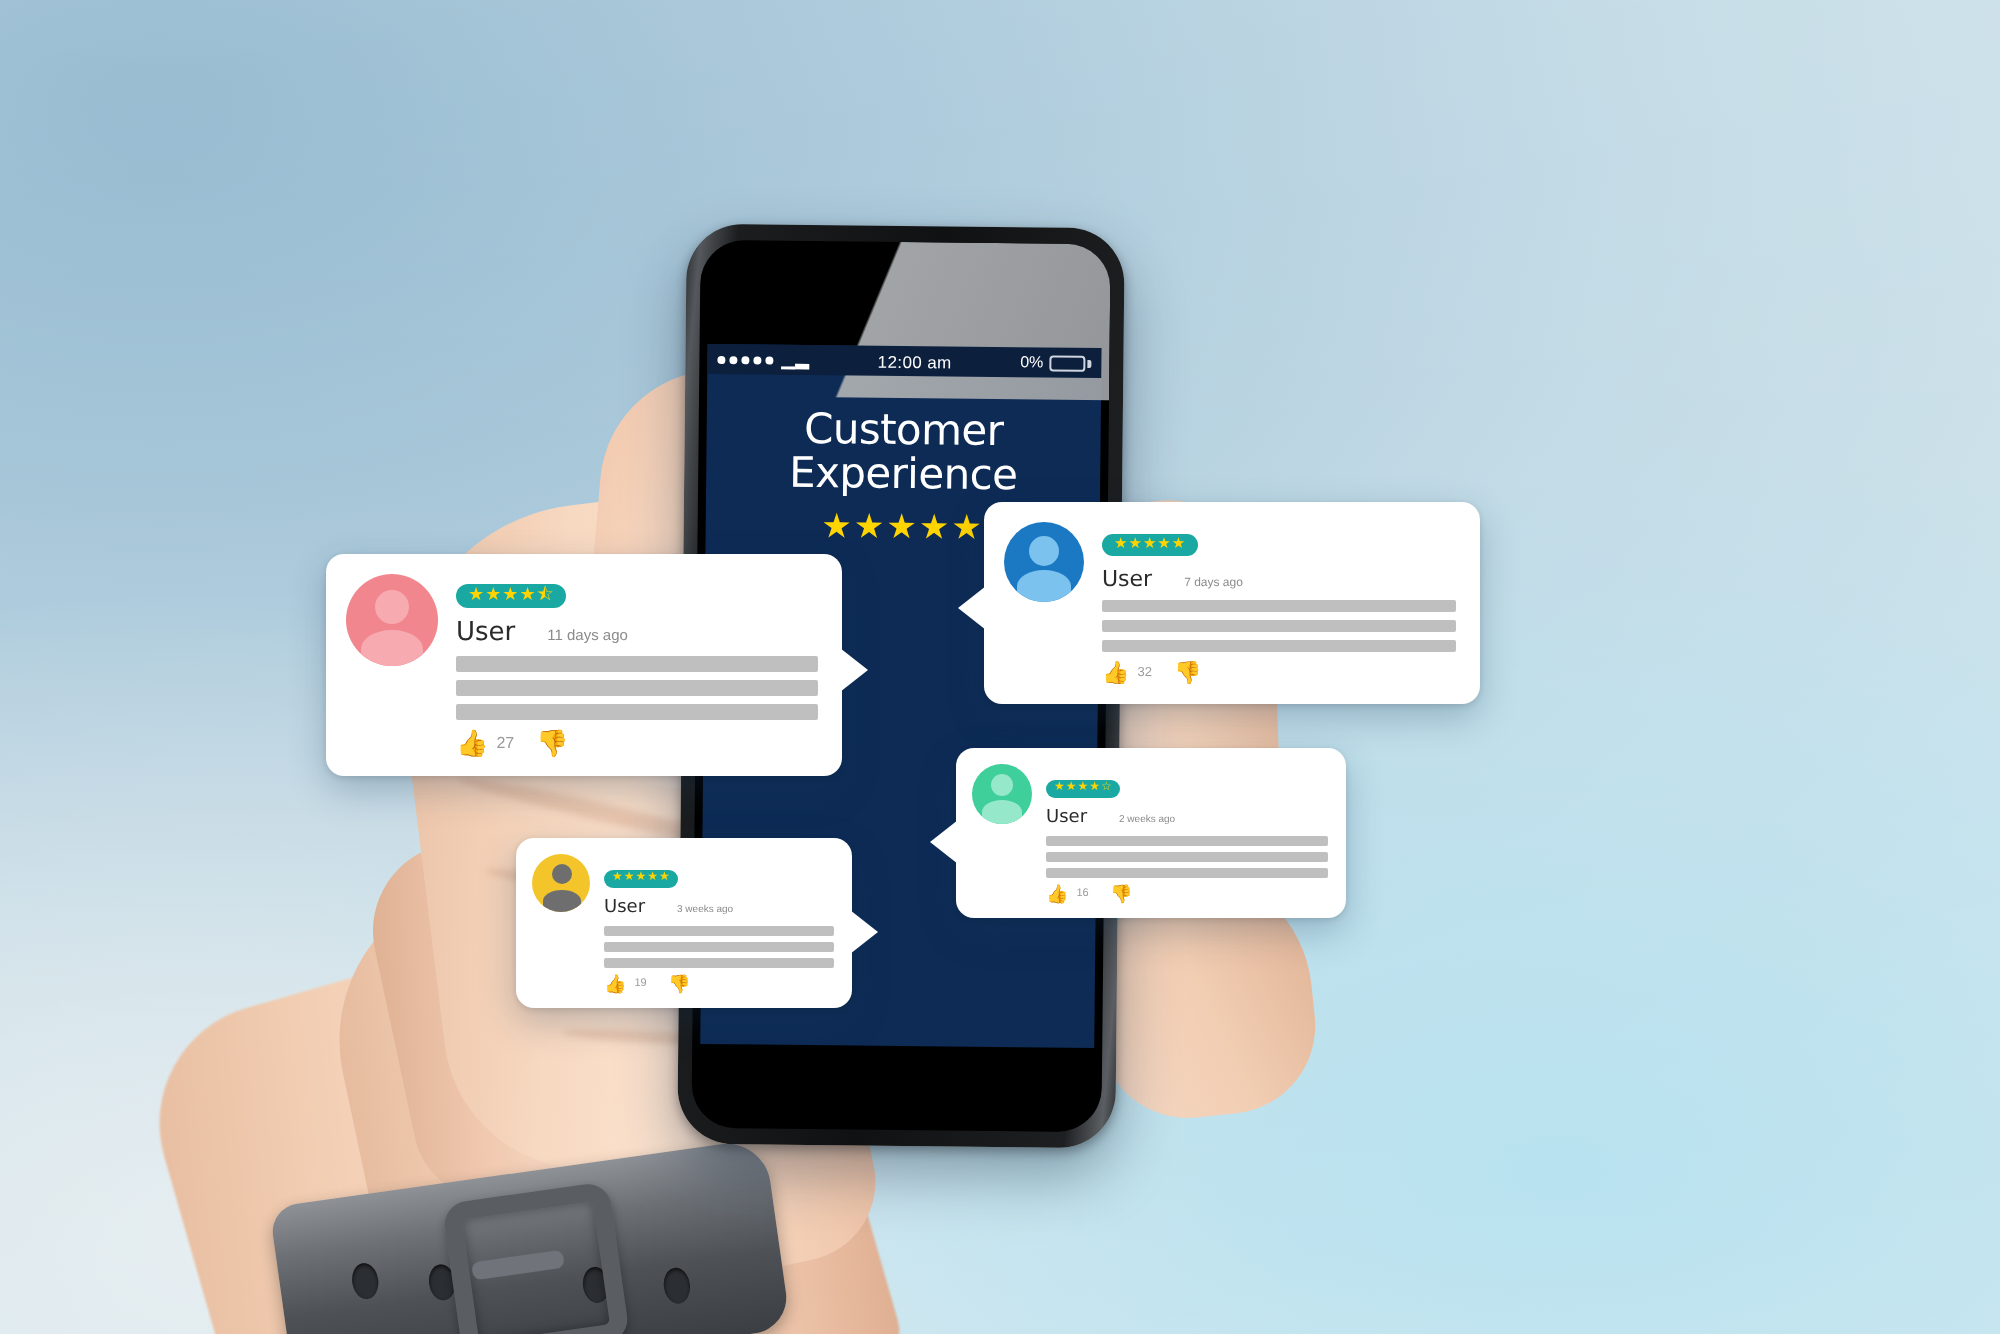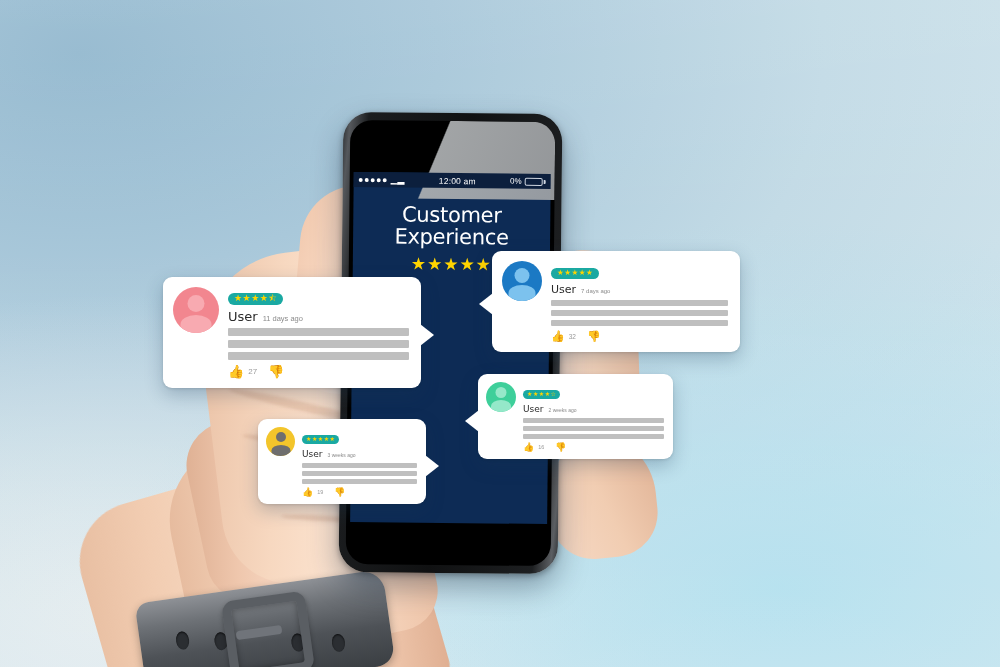--- a/index.html
+++ b/index.html
@@ -215,21 +215,21 @@
   .rating-badge {
     display: inline-block;
     background: #1aa9a2;
     border-radius: 9px;
     padding: 1px 6px 2px 6px;
     color: #ffd400;
     letter-spacing: 0.5px;
     line-height: 1;
     white-space: nowrap;
   }
-  .name-row { display: flex; align-items: baseline; gap: 5px; margin-top: 4px; }
+  .name-row { display: flex; align-items: baseline; gap: 16px; margin-top: 4px; }
   .uname { color: #2b2b2b; font-weight: 400; font-family: "DejaVu Sans", sans-serif; }
   .ago { color: #8b8b8b; }
 
   .bars { margin-top: 4px; }
   .bar { background: #bfbfbf; border-radius: 1px; margin-bottom: 4px; }
 
   .react-row { display: flex; align-items: center; gap: 4px; margin-top: 3px; }
   .thumb-up { color: #61d69a; }
   .thumb-down { color: #f4626b; }
   .like-count { color: #9a9a9a; margin-right: 7px; }

